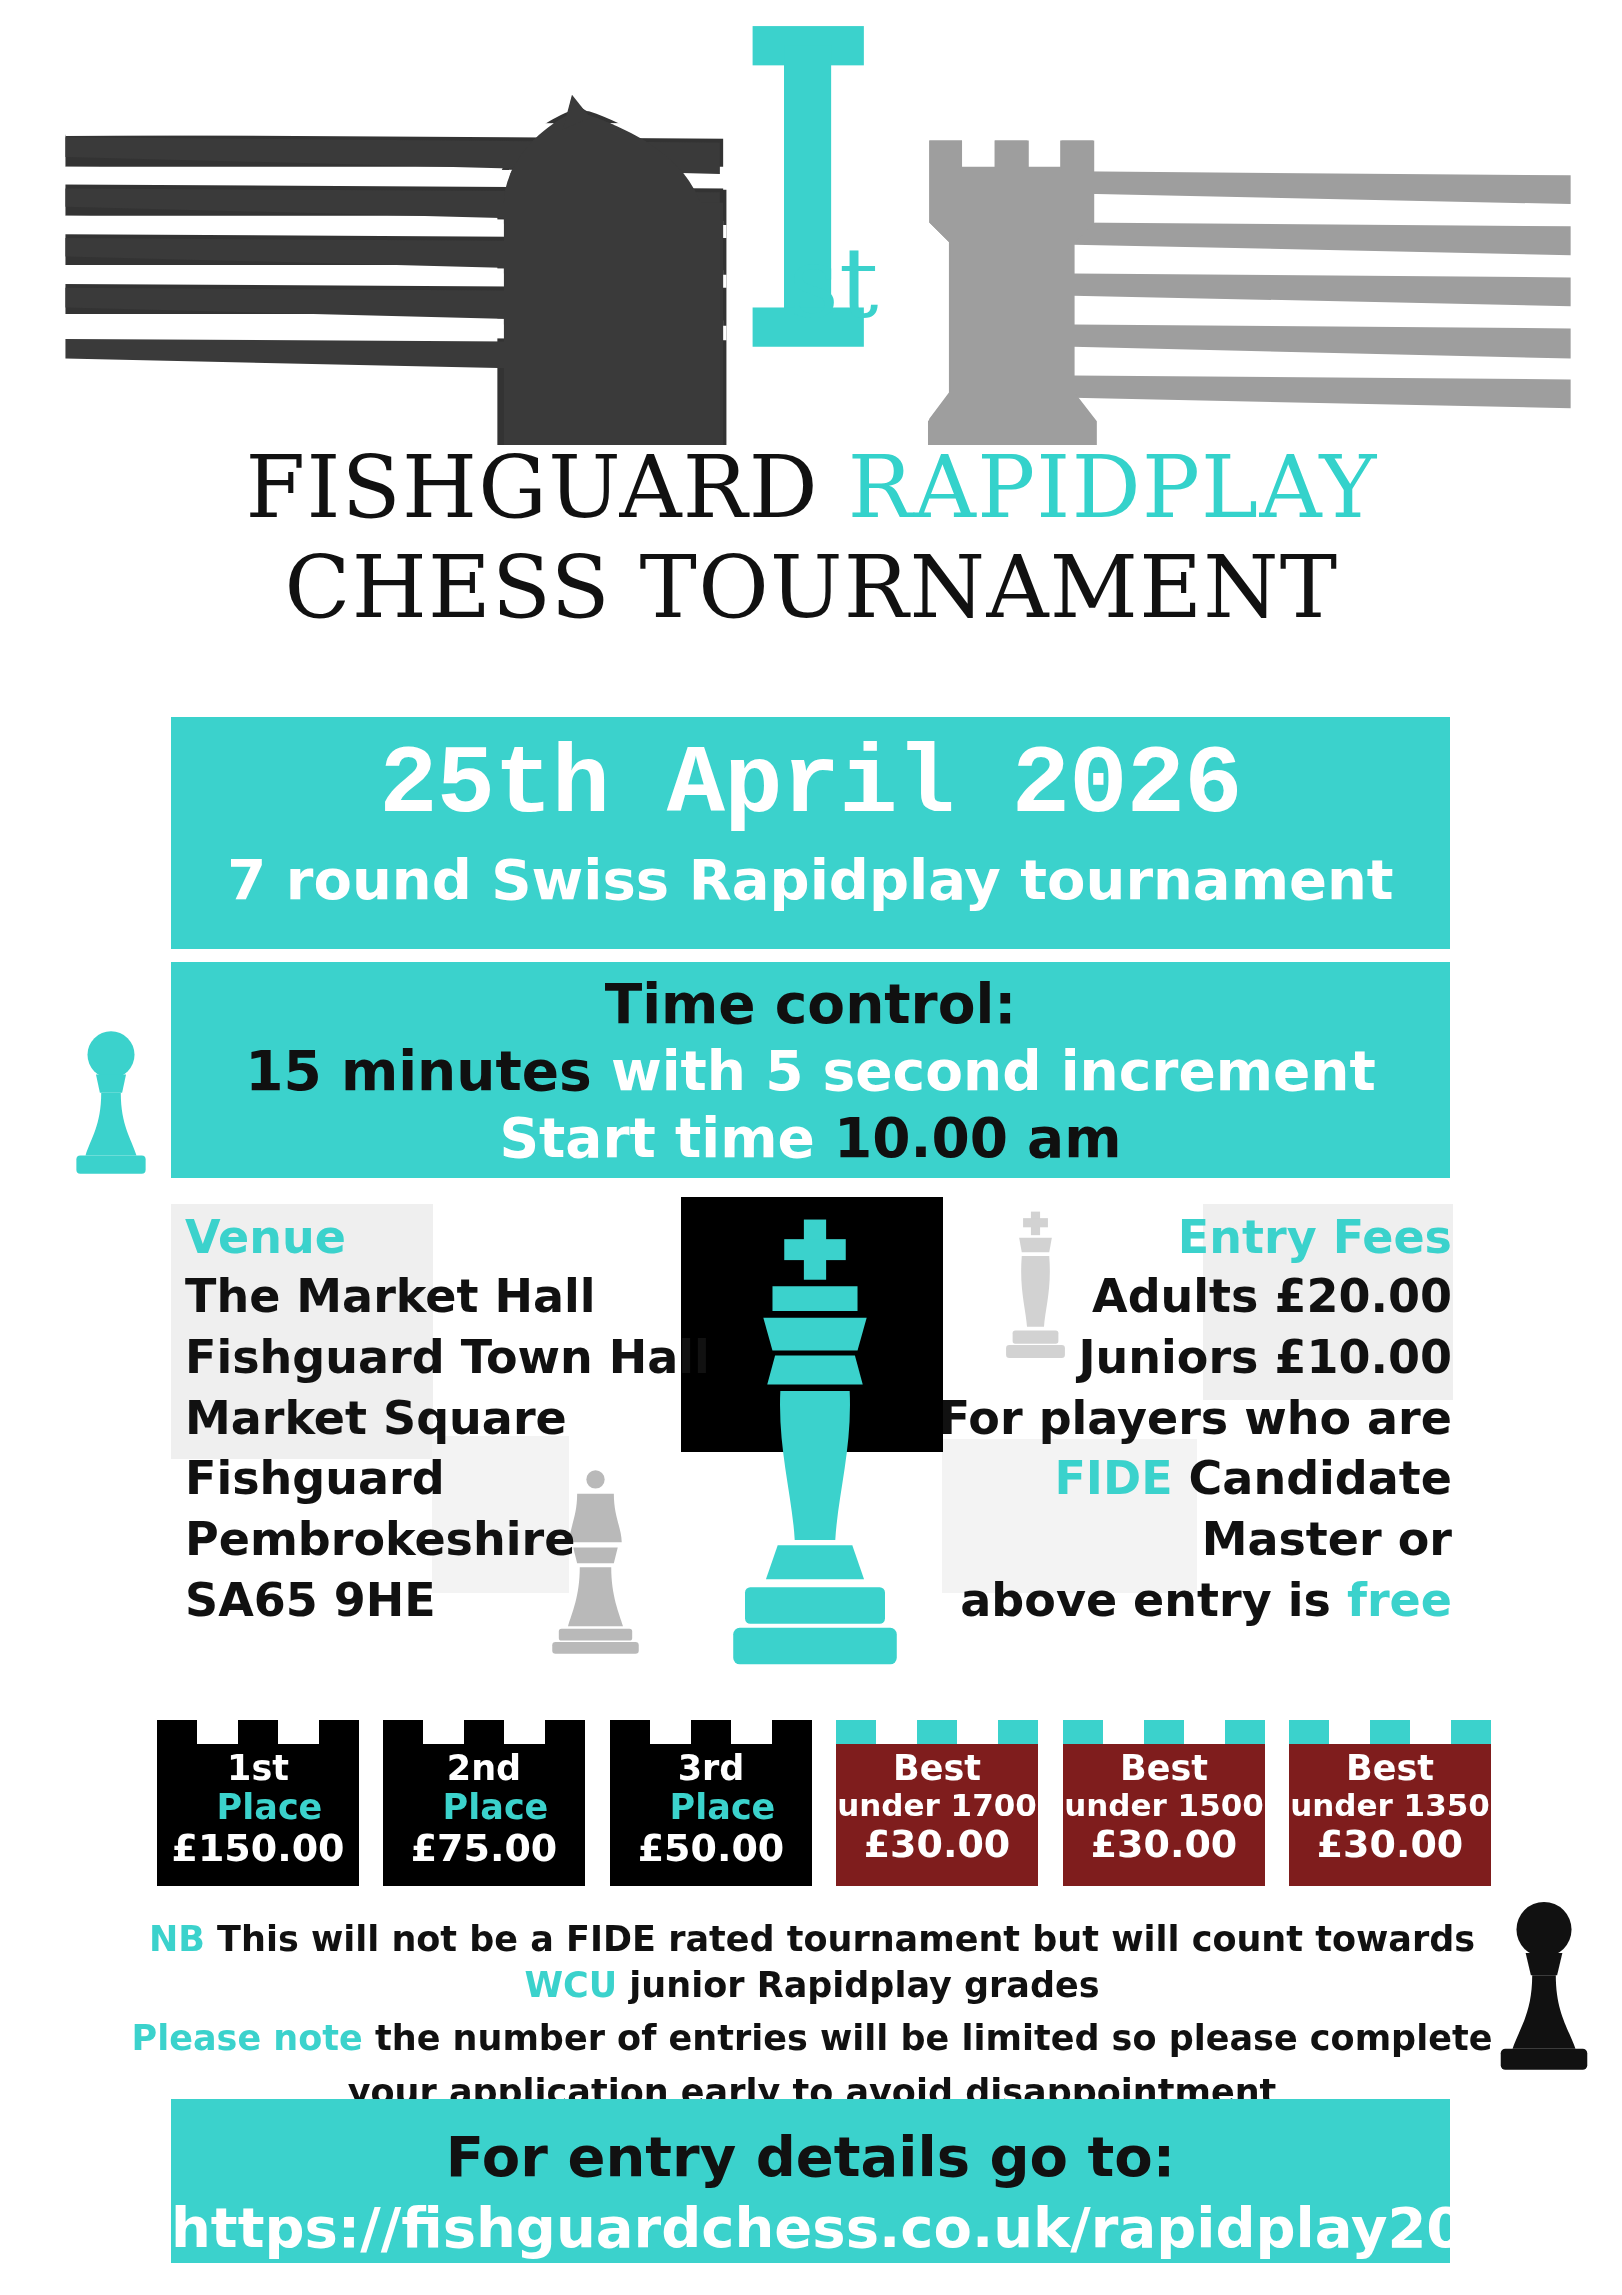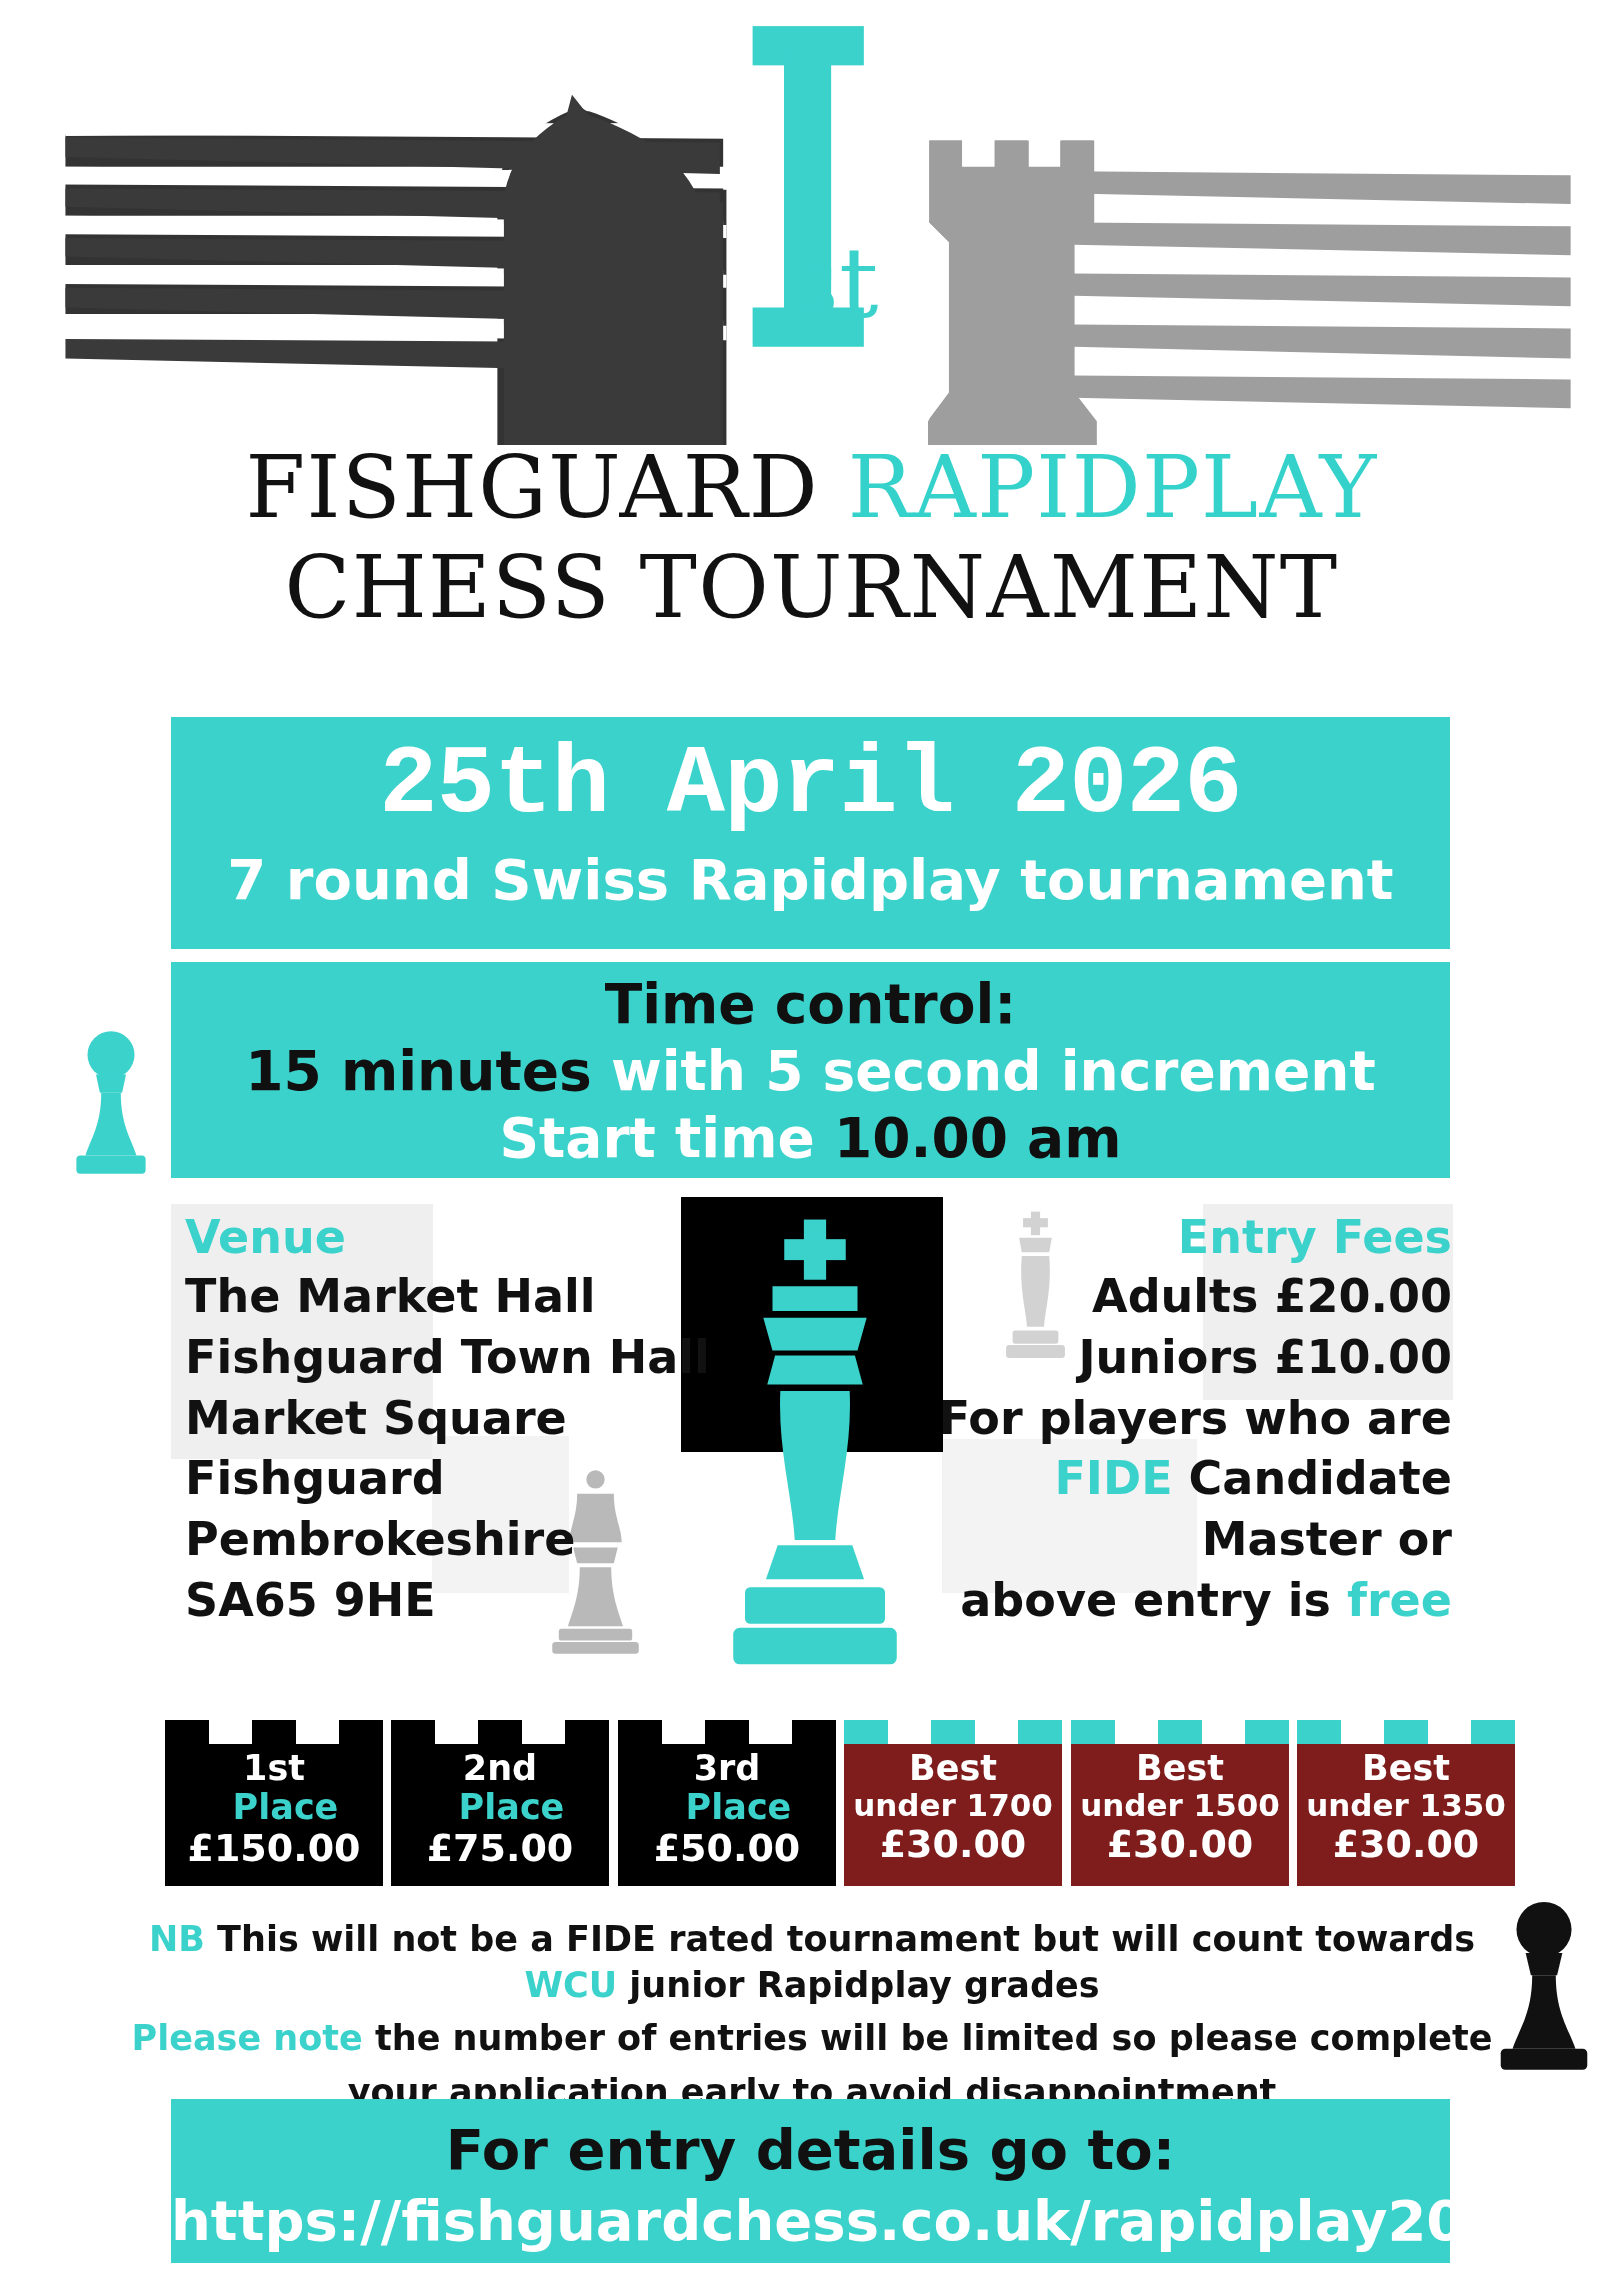--- a/index.html
+++ b/index.html
@@ -237,26 +237,25 @@
   .prizes {
     position: absolute;
     left: 157px;
     top: 1720px;
     width: 1309px;
     height: 170px;
   }
   .prize {
     position: absolute;
     top: 0;
-    width: 218px;
+    width: 202px;
     height: 166px;
     color: #ffffff;
     text-align: center;
     box-sizing: border-box;
-    margin-left: 8px;
   }
   .prize .crenel-row {
     position: absolute;
     left: 0;
     top: 0;
     width: 100%;
     height: 23.6px;
     display: flex;
   }
   .prize .crenel {
@@ -299,21 +298,21 @@
   }
   .note-line .teal { color: #3bd2cc; }
   .note-line.light { font-weight: bold; margin-top: 8px; }
 
   
   .footer-band {
     left: 171px;
     top: 2099px;
     width: 1279px;
     height: 164px;
-    padding-top: 16px;
+    padding-top: 23px;
     box-sizing: border-box;
   }
   .footer-l1 {
     font-size: 56px;
     font-weight: bold;
     color: #111111;
     line-height: 1.26;
   }
   .footer-l2 {
     font-size: 56px;

